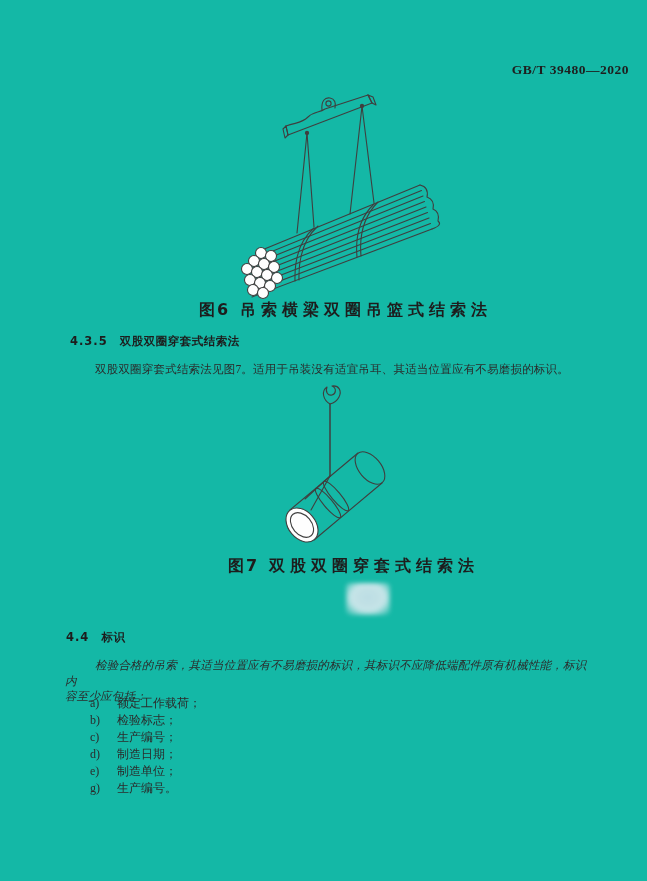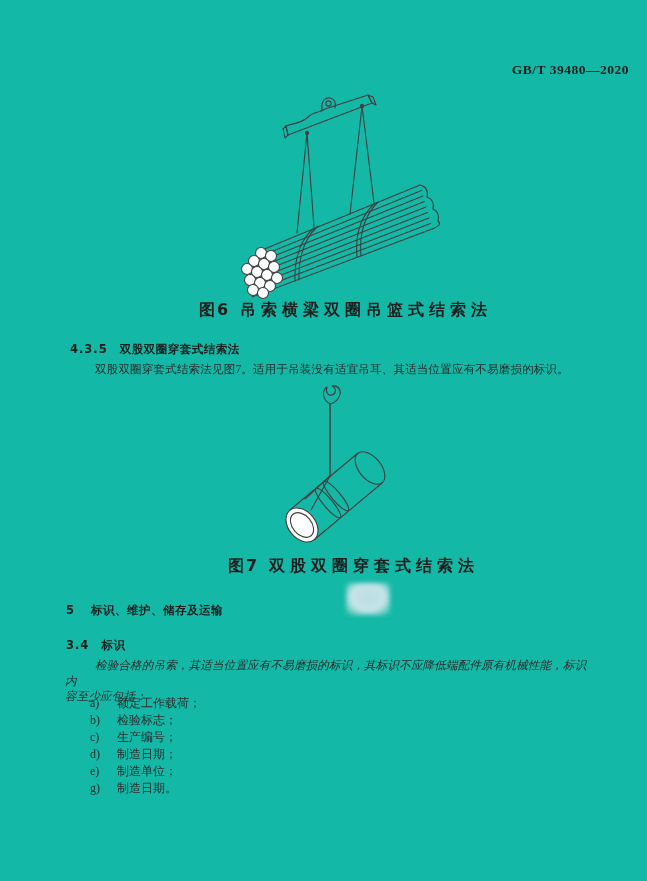--- a/index.html
+++ b/index.html
@@ -19,21 +19,21 @@
   .caption{
     left:0;width:100%;text-align:center;
     font-family:"DejaVu Sans","Liberation Sans",sans-serif;
     font-weight:bold;font-size:16px;color:#1d1d1d;
   }
   .caption .cap-label{margin-right:10px;letter-spacing:2px;}
   .caption .cap-text{letter-spacing:5px;}
   .heading{
     left:66px;
     font-family:"DejaVu Sans","Liberation Sans",sans-serif;
-    font-weight:bold;font-size:11.5px;color:#1d1d1d;letter-spacing:.5px;margin-top:8px;
+    font-weight:bold;font-size:11.5px;color:#1d1d1d;letter-spacing:.5px;
   }
   .heading .h-num{margin-right:12px;letter-spacing:1px;}
   .para{
     left:65px;width:527px;
     font-size:11.5px;line-height:15.5px;letter-spacing:.2px;color:#2b2b2b;
   }
   .indent{text-indent:30px;}
   .list{left:90px;width:420px;font-size:12px;color:#2b2b2b;}
   .list .li{line-height:17.1px;white-space:nowrap;}
   .list .letter{display:inline-block;width:16px;margin-right:11px;}
@@ -139,35 +139,32 @@
       <ellipse cx="24" cy="142" rx="14" ry="9.5" transform="rotate(50 24 142)"></ellipse>
     </svg>
   </div>
 
   <div class="abs caption" style="top:556px;left:8px;">
     <span class="cap-label">图7</span><span class="cap-text">双股双圈穿套式结索法</span>
   </div>
 
   <div class="abs watermark"></div>
 
-  <div class="abs heading" style="top:595px;">
-    <span class="h-num" style="margin-right:16px;">5</span><span>标识、维护、储存及运输</span>
-  </div>
 
   <div class="abs heading" style="top:630px;">
-    <span class="h-num">3.4</span><span>标识</span>
+    <span class="h-num">4.4</span><span>标识</span>
   </div>
 
   <div class="abs para" style="top:658px;font-style:italic;">
     <div class="indent">检验合格的吊索，其适当位置应有不易磨损的标识，其标识不应降低端配件原有机械性能，标识内</div>
     <div>容至少应包括：</div>
   </div>
 
   <div class="abs list" style="top:695px;">
     <div class="li"><span class="letter">a)</span><span>额定工作载荷；</span></div>
     <div class="li"><span class="letter">b)</span><span>检验标志；</span></div>
     <div class="li"><span class="letter">c)</span><span>生产编号；</span></div>
     <div class="li"><span class="letter">d)</span><span>制造日期；</span></div>
     <div class="li"><span class="letter">e)</span><span>制造单位；</span></div>
-    <div class="li"><span class="letter">g)</span><span>制造日期。</span></div>
+    <div class="li"><span class="letter">g)</span><span>生产编号。</span></div>
   </div>
 
 </div>
 
 </body></html>

